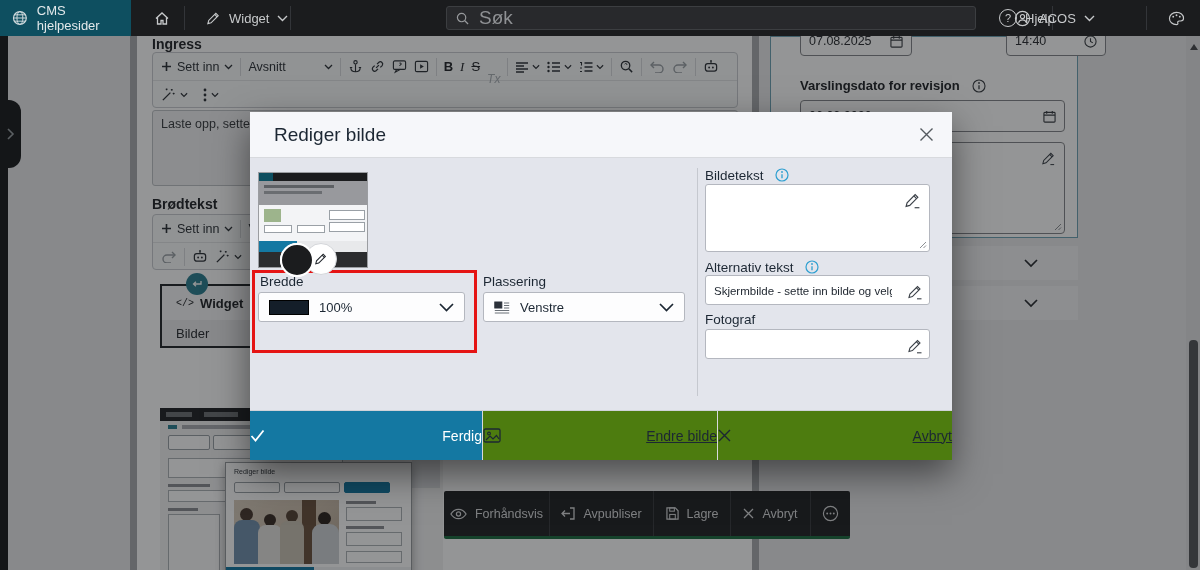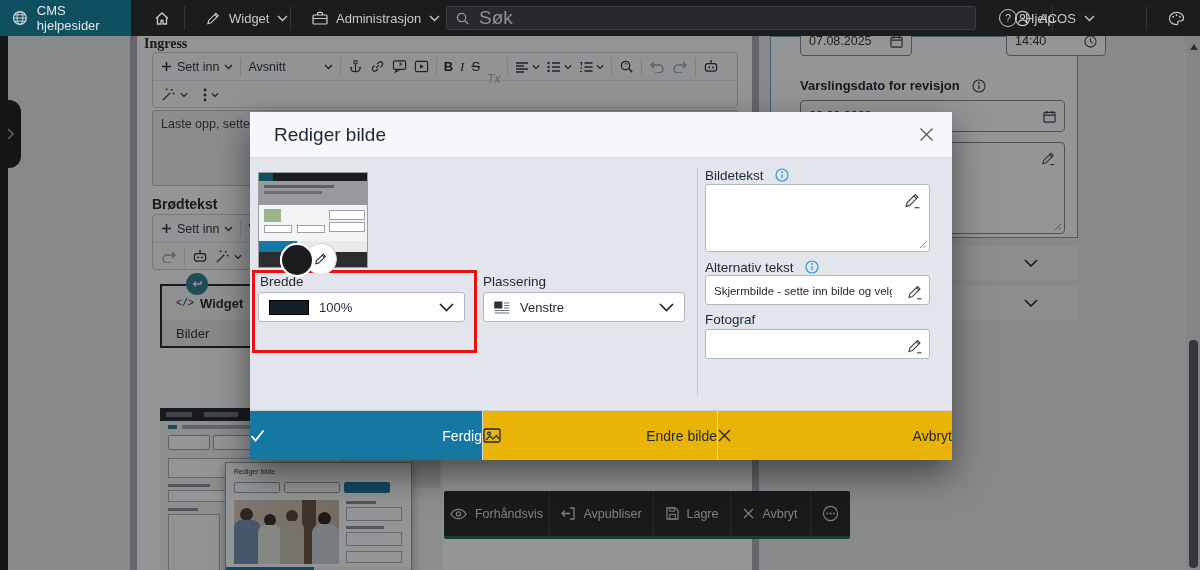--- a/index.html
+++ b/index.html
@@ -67,21 +67,21 @@
   .dd{background:#fdfdfe;border:1px solid #b4b7bf;border-radius:3px;box-sizing:border-box;display:flex;align-items:center;padding:0 10px;gap:10px;height:30px;font-size:13px;color:#1c2733;}
   .dd .grow{flex:1;}
   .m-input{background:#fff;border:1px solid #b4b7bf;border-radius:3px;box-sizing:border-box;position:absolute;}
   .m-input input{position:absolute;left:6px;top:3px;width:178px;height:22px;border:none;outline:none;font-size:11.5px;color:#232a33;font-family:"Liberation Sans",sans-serif;background:transparent;}
   .pencil{position:absolute;color:#3b4148;}
   .infoicon{display:inline-block;margin-left:7px;vertical-align:-2px;}
   .redbox{left:2px;top:158px;width:219px;height:77px;border:3px solid #e51414;z-index:5;}
   .m-foot{left:0;top:298px;width:702px;height:50px;display:flex;border-top:1px solid #cfd2d8;box-sizing:border-box;}
   .f-btn{display:flex;align-items:center;justify-content:space-between;gap:10px;font-size:14px;height:49px;box-sizing:border-box;}
   .f-primary{width:232px;background:#1478a2;color:#fff;}
-  .f-plain{width:235px;background:#eab308;color:#1c2733;border-left:1px solid #d7d9dd;}
+  .f-plain{width:235px;background:#4d7c0f;color:#1c2733;border-left:1px solid #d7d9dd;text-decoration:underline;}
   .thumb{left:8px;top:60px;width:110px;height:96px;background:#8d8f93;overflow:hidden;border:1px solid #9b9da1;box-sizing:border-box;}
   .circ-btn{position:absolute;width:30px;height:30px;border-radius:50%;display:flex;align-items:center;justify-content:center;z-index:6;}
 </style>
 </head>
 <body>
 
 <div class="screen">
 
   <div class="content abs">
 
@@ -89,21 +89,21 @@
     <div class="lefttab abs">
       <svg width="9" height="12" viewBox="0 0 9 12">
           <path d="M2 1l5 5-5 5" fill="none" stroke="#9aa0a4" stroke-width="1.6"></path>
         </svg>
     </div>
 
     <div class="colbar abs" style="left:130px;"></div>
     <div class="maincol abs"></div>
     <div class="colbar abs" style="left:752px;"></div>
 
-    <div class="abs sec-label" style="left:144px;top:36px;font-family:Liberation Serif, serif;">Ingress</div>
+    <div class="abs sec-label" style="left:152px;top:36px;">Ingress</div>
 
     <div class="abs toolbar" style="left:152px;top:52px;width:586px;height:56px;">
       <div class="tb-row">
         <span class="row" style="gap:5px;">
           <svg width="11" height="11" viewBox="0 0 11 11">
               <path d="M5.5 1v9M1 5.5h9" stroke="#2e3338" stroke-width="1.6"></path>
             </svg>
           <span class="tb-txt">Sett inn</span>
           <svg width="9" height="6" viewBox="0 0 9 6">
               <path d="M1 1l3.5 3.5L8 1" fill="none" stroke="#2e3338" stroke-width="1.3"></path>
@@ -434,30 +434,20 @@
       <svg width="15" height="15" viewBox="0 0 16 16">
           <path d="M2 13.5l.9-3.4 7.6-7.6 2.5 2.5-7.6 7.6-3.4.9z" fill="none" stroke="#c7c9cb" stroke-width="1.2"></path>
           <path d="M9.3 3.7l2.5 2.5" stroke="#c7c9cb" stroke-width="1.2"></path>
         </svg>
       <span>Widget</span>
       <svg width="11" height="7" viewBox="0 0 11 7">
           <path d="M1 1l4.5 4.5L10 1" fill="none" stroke="#c7c9cb" stroke-width="1.4"></path>
         </svg>
     </div>
     <div class="nav-sep abs" style="left:290px;"></div>
-    <div class="nav-item abs row" style="left:298px;">
-      <svg width="16" height="14" viewBox="0 0 16 14">
-          <rect x="1" y="4" width="14" height="9" rx="1" fill="none" stroke="#c7c9cb" stroke-width="1.2"></rect>
-          <path d="M5.5 4V2.5A1.2 1.2 0 016.7 1.3h2.6a1.2 1.2 0 011.2 1.2V4M1 7.5h14" fill="none" stroke="#c7c9cb" stroke-width="1.2"></path>
-        </svg>
-      <span>Administrasjon</span>
-      <svg width="11" height="7" viewBox="0 0 11 7">
-          <path d="M1 1l4.5 4.5L10 1" fill="none" stroke="#c7c9cb" stroke-width="1.4"></path>
-        </svg>
-    </div>
     <div class="nav-search abs row">
       <svg width="13" height="13" viewBox="0 0 14 14">
           <circle cx="6" cy="6" r="4.5" fill="none" stroke="#97999c" stroke-width="1.3"></circle>
           <path d="M9.5 9.5L13 13" stroke="#97999c" stroke-width="1.4"></path>
         </svg>
       <input type="text" placeholder="Søk" style="">
     </div>
     <div class="nav-item abs row" style="left:985px;">
       <span class="qcircle">?</span>
       <span>Hjelp</span>

